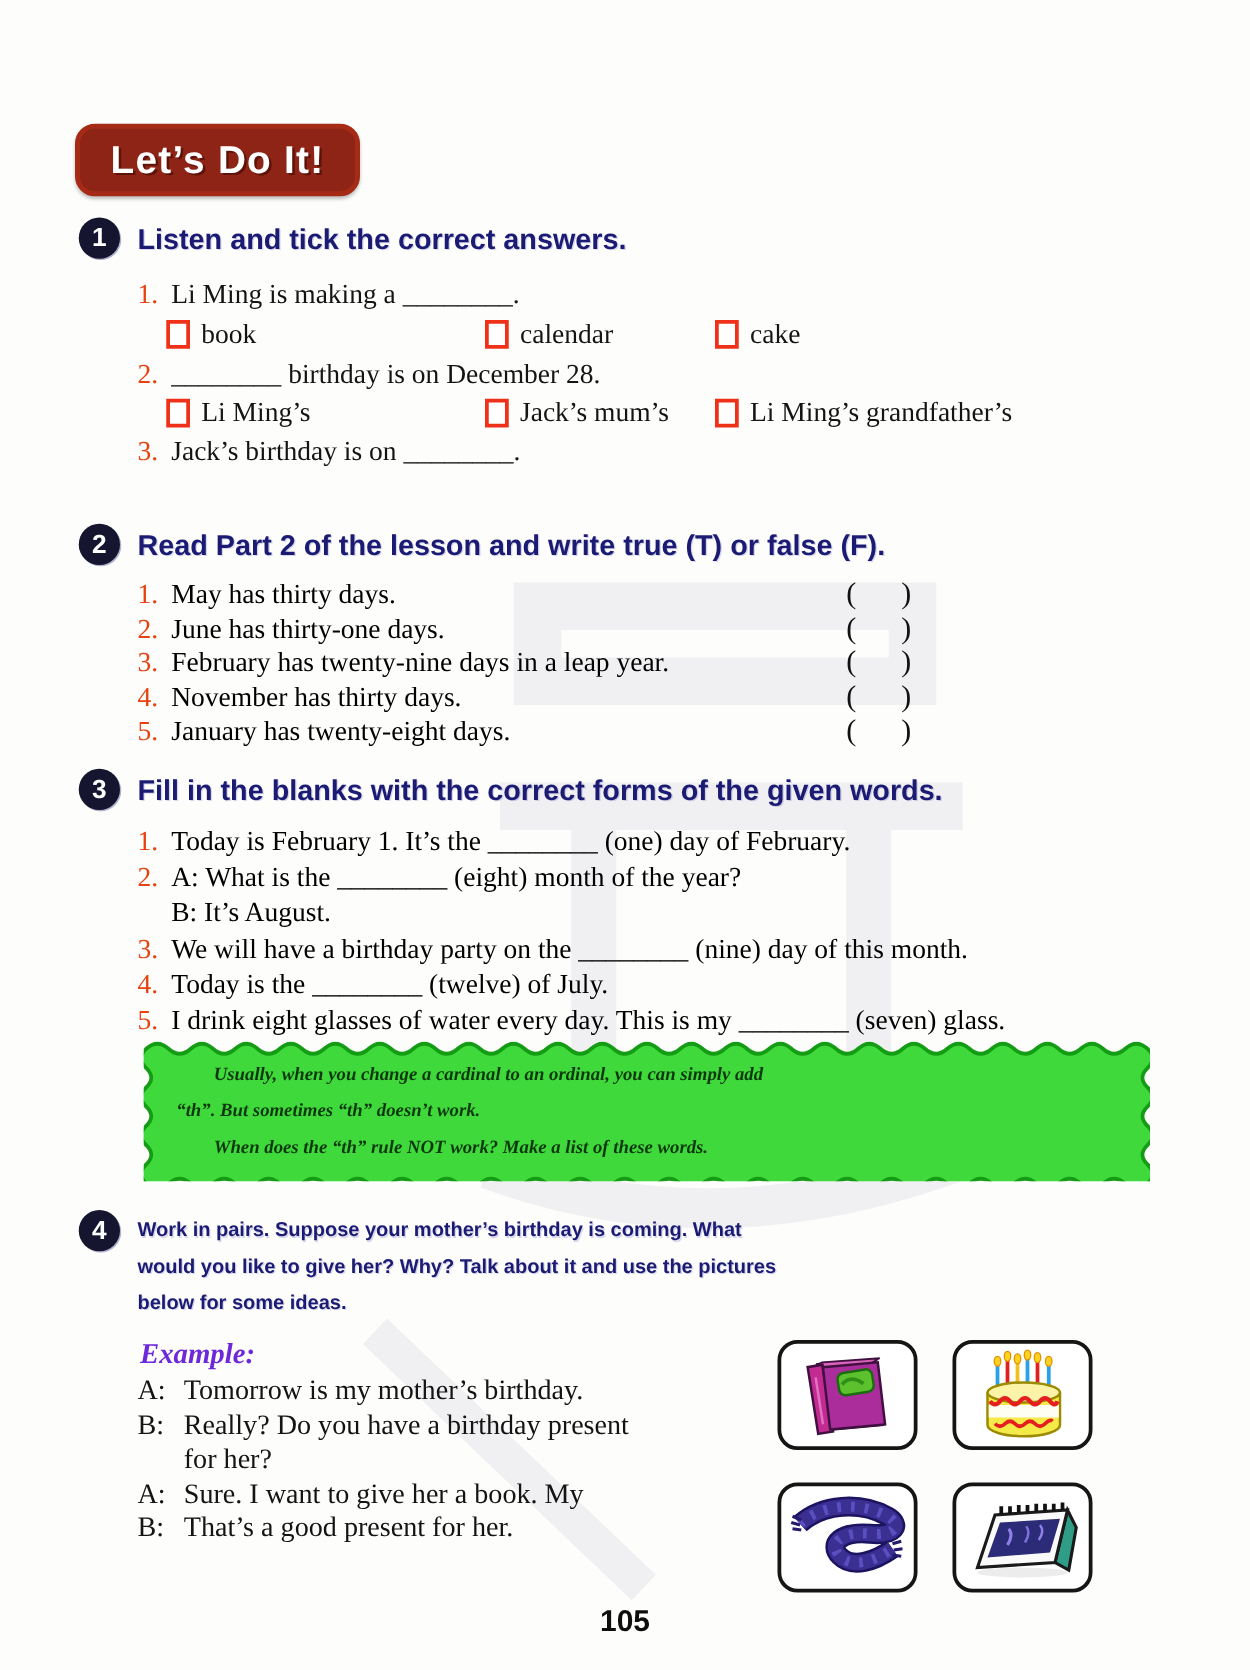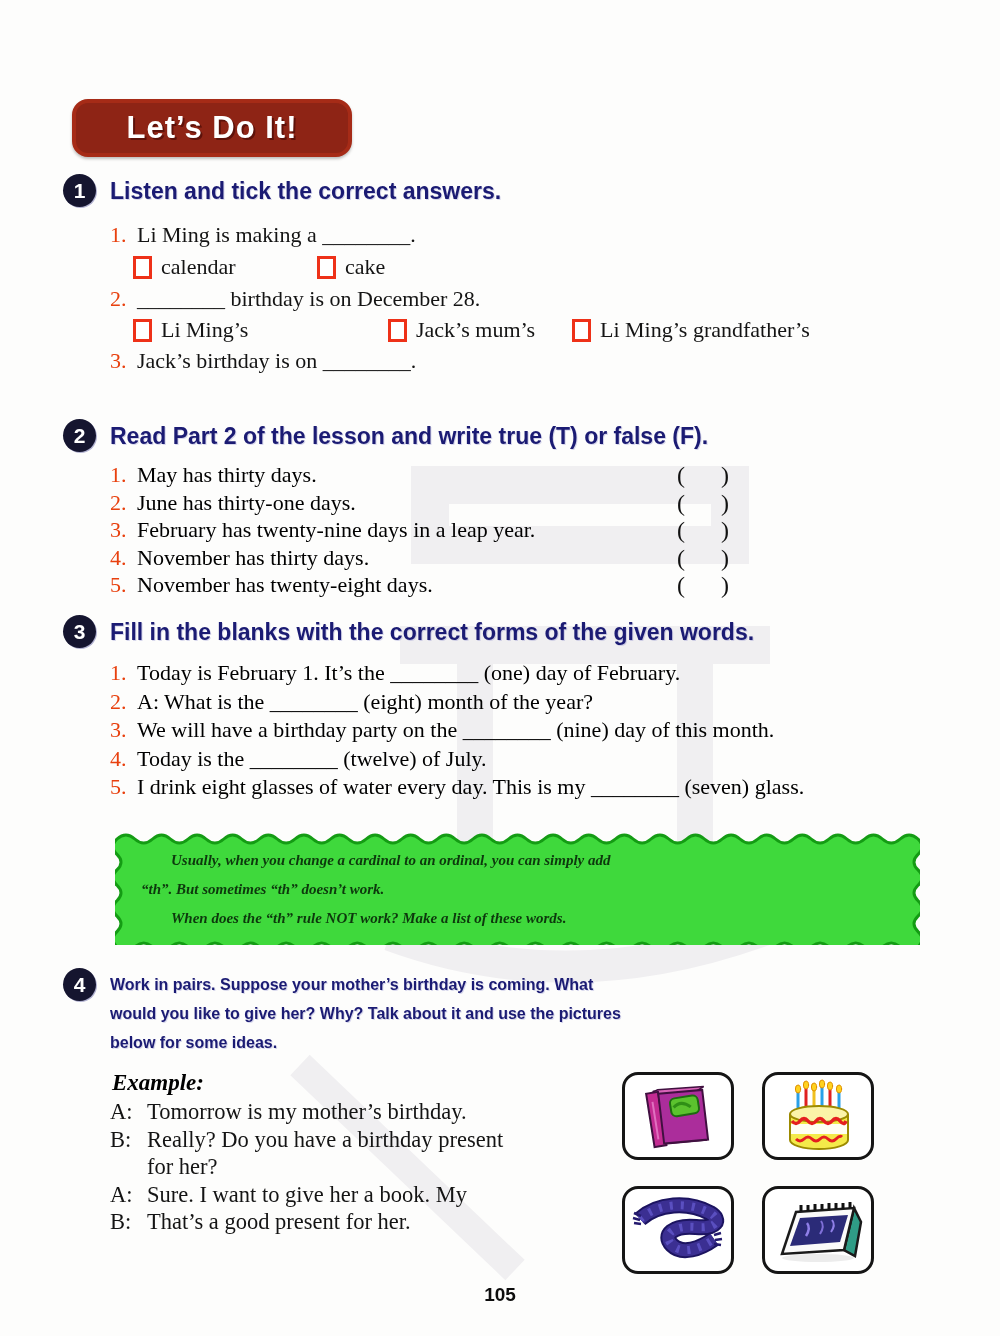--- a/index.html
+++ b/index.html
@@ -8,21 +8,21 @@
     --tip-border:#149c14; --tip-text:#0d380d; --body-ink:#141414;
   }
   *{margin:0;padding:0;box-sizing:border-box}
   body{background:#ffffff;font-family:"Liberation Serif",serif;}
   .page{position:relative;width:1000px;height:1336px;background:#fdfdfc;overflow:hidden;}
   .wm{position:absolute;left:0;top:0;z-index:0;}
   .layer{position:relative;z-index:1;}
   .sec{position:absolute;}
 
   
-  .banner{position:absolute;left:72px;top:99px;width:280px;height:58px;
+  .banner{position:absolute;left:60px;top:99px;width:228px;height:58px;
     background:var(--banner-bg);border:4px solid var(--banner-edge);border-radius:16px;
     display:flex;align-items:center;justify-content:center;
     box-shadow:0 2px 3px rgba(0,0,0,.25);}
   .banner span{font-family:"Liberation Sans",sans-serif;font-weight:bold;font-size:31px;
     color:#fff;letter-spacing:1px;text-shadow:2px 2px 0 #5d120a;}
 
   
   .hrow{position:relative;font-family:"Liberation Sans",sans-serif;font-weight:bold;
     font-size:23px;color:var(--heading-navy);line-height:31px;
     text-shadow:1px 1px 0 rgba(80,80,180,.22);}
@@ -58,33 +58,33 @@
   .tipinner{position:relative;padding:13px 26px 0 26px;}
   .tipline{font-weight:bold;font-style:italic;font-size:15px;line-height:29px;
     color:var(--tip-text);white-space:nowrap;}
   .tipline.ind{padding-left:30px;}
 
   
   .ex4line{font-family:Liberation Sans, sans-serif;font-weight:bold;font-size:16px;
     color:var(--heading-navy);line-height:29px;white-space:nowrap;
     text-shadow:1px 1px 0 rgba(80,80,180,.22);}
   .example{position:absolute;left:2px;top:100px;font-weight:bold;font-style:italic;
-    font-size:23px;color:#000000;}
+    font-size:23px;color:#6d28d9;}
   .drow{display:flex;align-items:baseline;font-size:22.5px;color:var(--body-ink);
     line-height:27.6px;white-space:nowrap;}
   .dpre{width:37px;flex:none;}
 
   
   .pics{position:absolute;left:622px;top:1072px;display:grid;
     grid-template-columns:112px 112px;column-gap:28px;row-gap:26px;}
   .pic{height:88px;background:#fff;border:3px solid #151515;border-radius:16px;
     display:flex;align-items:center;justify-content:center;overflow:hidden;}
 
   .pageno{position:absolute;left:0;top:1284px;width:100%;text-align:center;
-    font-family:"Liberation Sans",sans-serif;font-weight:bold;font-size:19px;color:#0d0d0d;}
+    font-family:"Liberation Sans",sans-serif;font-weight:bold;font-size:24px;color:#0d0d0d;}
 </style>
 </head>
 <body>
 
 <div class="page">
 
   <svg class="wm" width="1000" height="1336">
     <g stroke="#f0eff1" fill="none">
       <path d="M430 485 h300 v60 h-300 z" stroke-width="38"></path>
       <path d="M400 645 h370" stroke-width="38"></path>
@@ -104,20 +104,24 @@
     <div class="sec" style="left:110px;top:176px;width:845px;height:240px">
       <div class="hrow">
         <span class="circle">1</span>
         <span class="hline">Listen and tick the correct answers.</span>
       </div>
       <div class="row" style="top:46px">
         <span class="num">1.</span>
         <span>Li Ming is making a ________.</span>
       </div>
       <div class="optrow" style="top:78px">
+        <span class="opt c1">
+            <span class="cb"></span>
+            <span>book</span>
+          </span>
         <span class="opt c2">
             <span class="cb"></span>
             <span>calendar</span>
           </span>
         <span class="opt">
             <span class="cb"></span>
             <span>cake</span>
           </span>
       </div>
       <div class="row" style="top:110px">
@@ -165,39 +169,43 @@
           <span>February has twenty-nine days in a leap year.</span>
           <span class="brk">(      )</span>
         </div>
         <div class="trow">
           <span class="num">4.</span>
           <span>November has thirty days.</span>
           <span class="brk">(      )</span>
         </div>
         <div class="trow">
           <span class="num">5.</span>
-          <span>November has twenty-eight days.</span>
+          <span>January has twenty-eight days.</span>
           <span class="brk">(      )</span>
         </div>
       </div>
     </div>
 
     <div class="sec" style="left:110px;top:617px;width:870px;height:210px">
       <div class="hrow">
         <span class="circle">3</span>
         <span class="hline">Fill in the blanks with the correct forms of the given words.</span>
       </div>
       <div style="position:absolute;top:43px;left:0;width:100%">
         <div class="frow">
           <span class="num">1.</span>
           <span>Today is February 1. It’s the ________ (one) day of February.</span>
         </div>
         <div class="frow">
           <span class="num">2.</span>
           <span>A: What is the ________ (eight) month of the year?</span>
+        </div>
+        <div class="frow">
+          <span class="num"></span>
+          <span>B: It’s August.</span>
         </div>
         <div class="frow">
           <span class="num">3.</span>
           <span>We will have a birthday party on the ________ (nine) day of this month.</span>
         </div>
         <div class="frow">
           <span class="num">4.</span>
           <span>Today is the ________ (twelve) of July.</span>
         </div>
         <div class="frow">

